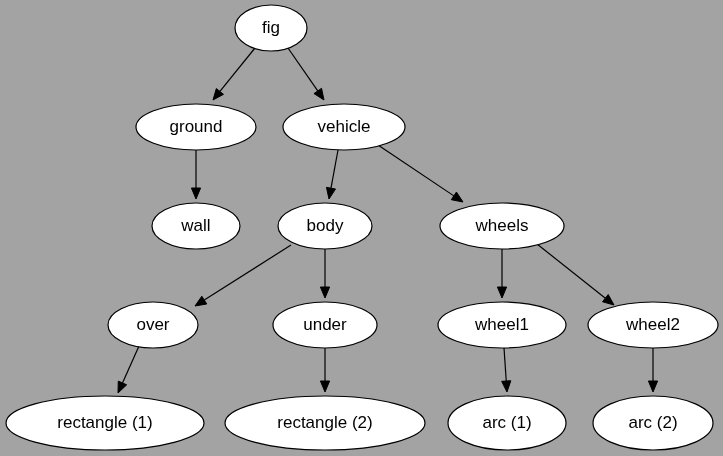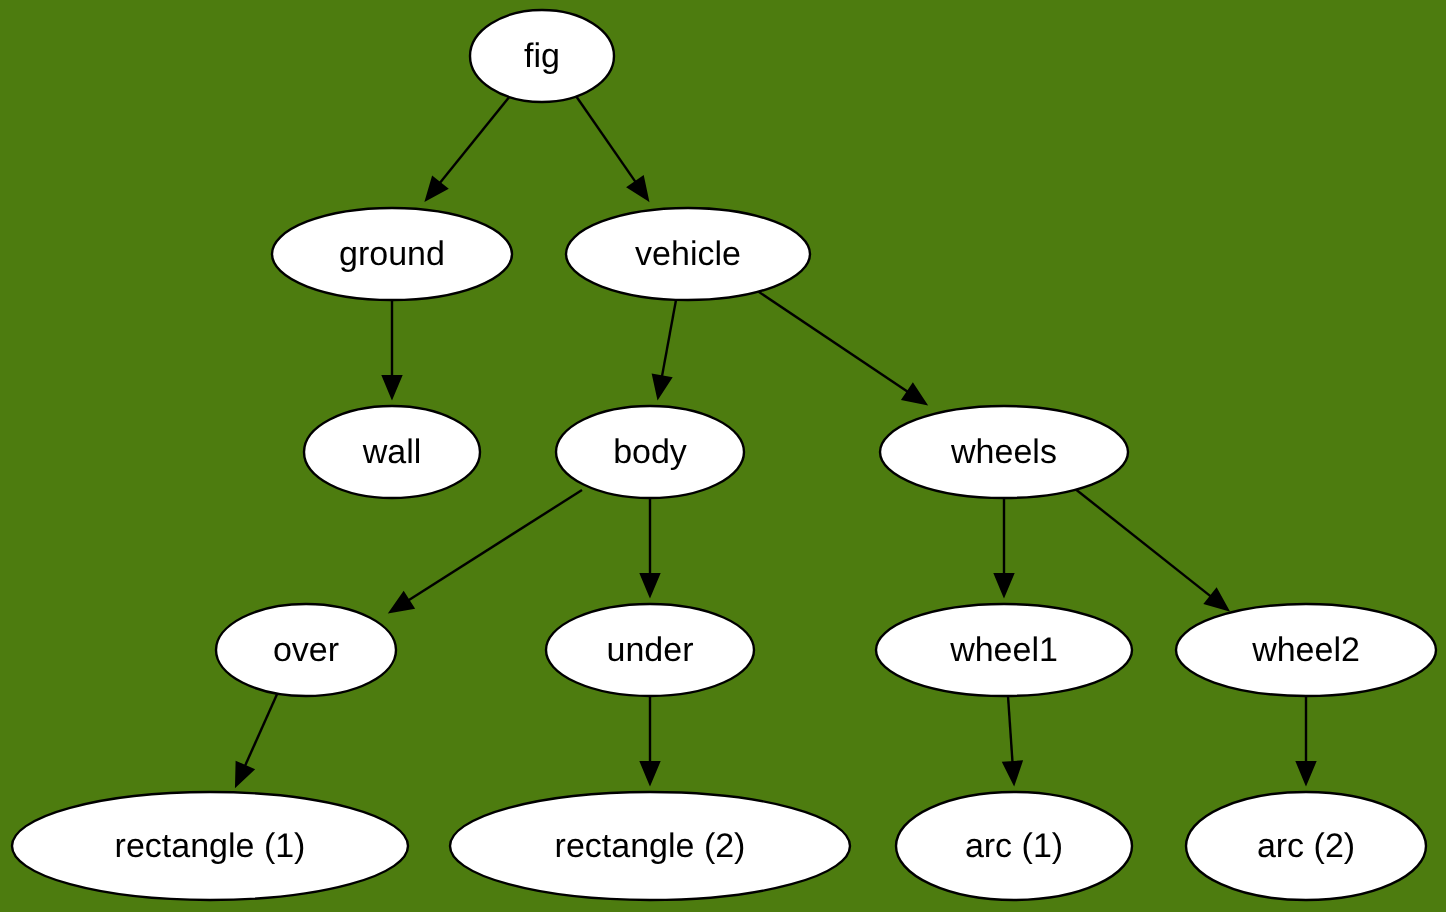--- a/index.html
+++ b/index.html
@@ -7,21 +7,21 @@
     padding: 0;
     background: #ffffff;
   }
   body {
     font-family: "Liberation Sans", sans-serif;
   }
   #graph-canvas {
     position: relative;
     width: 723px;
     height: 456px;
-    background: #4d7c0f;
+    background: #a3a3a3;
     overflow: hidden;
   }
   #graph-svg {
     position: absolute;
     top: 0;
     left: 0;
     width: 723px;
     height: 456px;
   }
   .node-ellipse {

